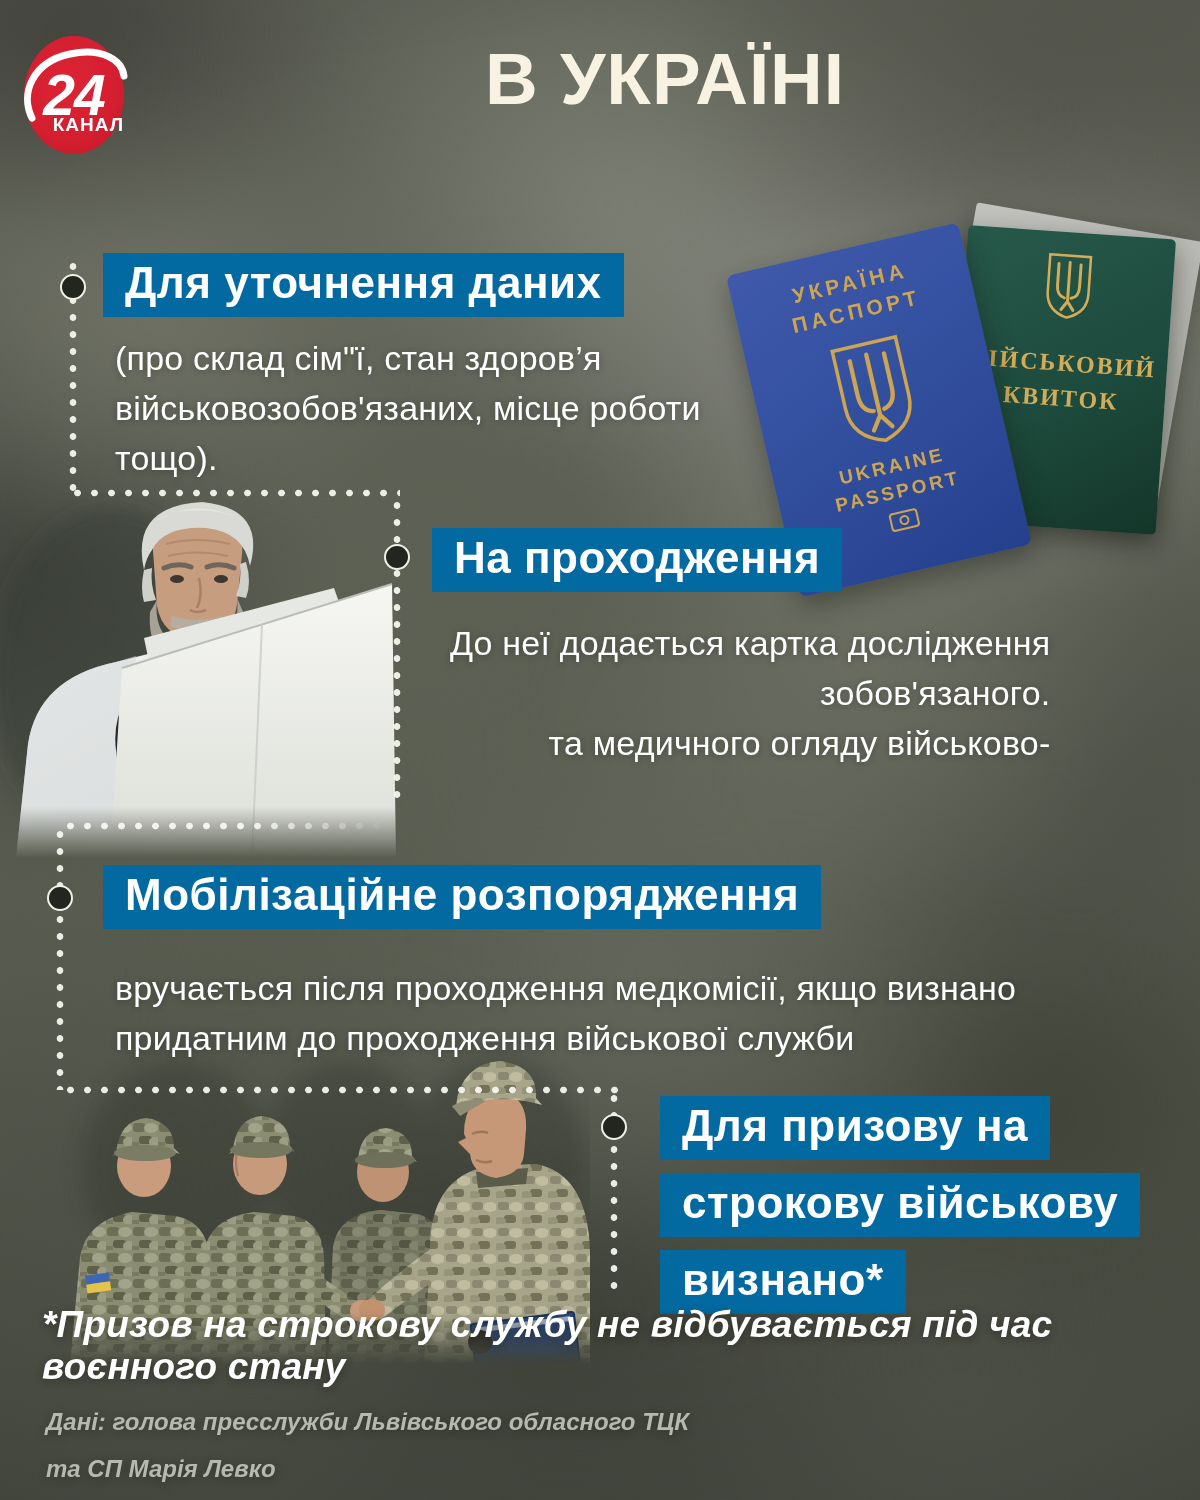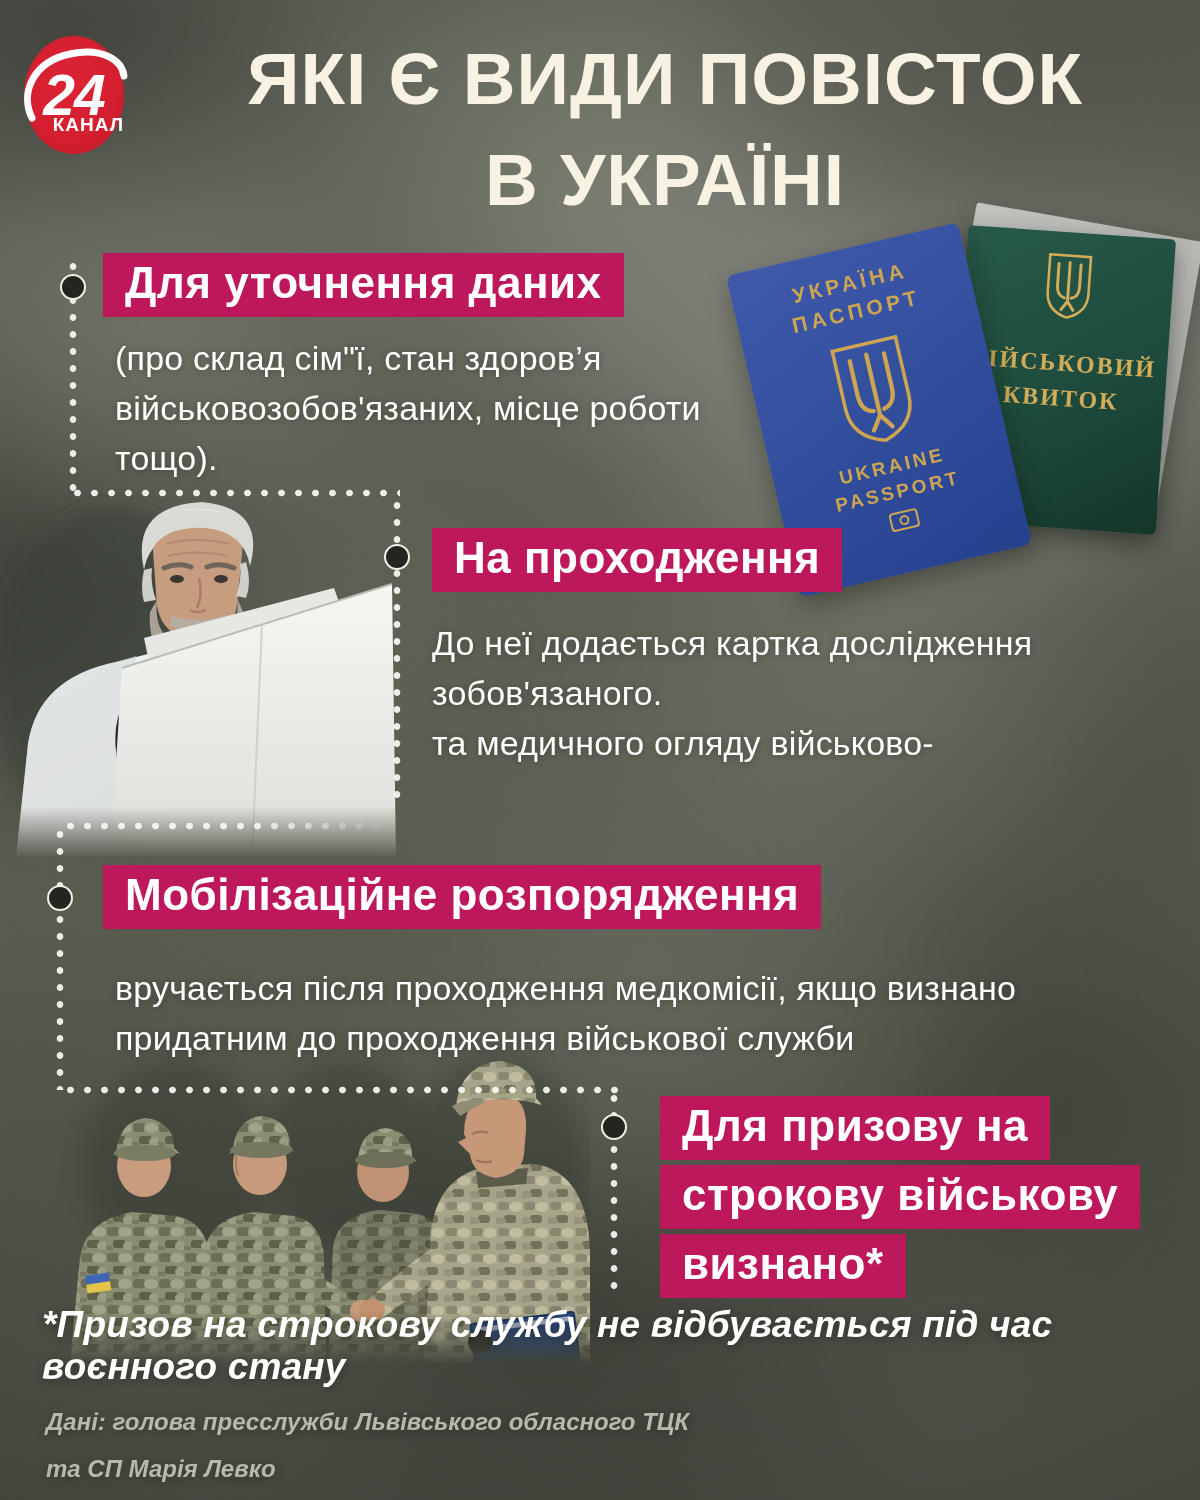--- a/index.html
+++ b/index.html
@@ -45,27 +45,27 @@
        background-size:8px 17px;background-repeat:repeat-y;background-position:center top;}
   .dlh{height:8px;background-image:radial-gradient(circle,rgba(249,249,243,.92) 3px,rgba(249,249,243,0) 3.7px);
        background-size:17px 8px;background-repeat:repeat-x;background-position:left center;}
   .dl-fade{-webkit-mask-image:linear-gradient(90deg,#000 55%,rgba(0,0,0,0) 96%);
            mask-image:linear-gradient(90deg,#000 55%,rgba(0,0,0,0) 96%);}
   .bigdot{position:absolute;width:26px;height:26px;border-radius:50%;z-index:6;
           background:#22261e;border:2px solid #f0f0e8;box-sizing:border-box;}
 
   
   .sec{position:absolute;z-index:7;}
-  .hl{display:block;width:max-content;background:#be185d;color:#fff;
+  .hl{display:block;width:max-content;background:#0369a1;color:#fff;
       font-size:44px;font-weight:800;line-height:48px;letter-spacing:.5px;
-      padding:6px 22px 10px 22px;margin:0 0 5px 0;}
+      padding:6px 22px 10px 22px;margin:0 0 13px 0;}
   .sbody{color:#fff;font-size:34px;font-weight:500;line-height:50px;letter-spacing:.2px;
          text-shadow:0 1px 6px rgba(20,22,16,.35);}
   #sec1{left:103px;top:253px;} #sec1 .sbody{margin:16px 0 0 12px;}
-  #sec2{left:432px;top:528px;} #sec2 .sbody{margin:26px 0 0 0;}
+  #sec2{left:432px;top:528px;} #sec2 .sbody{margin:26px 0 0 18px;text-align:right;}
   #sec3{left:103px;top:865px;} #sec3 .sbody{margin:34px 0 0 12px;}
   #sec4{left:660px;top:1096px;}
 
   
   .docs{position:absolute;left:740px;top:190px;width:460px;height:360px;z-index:3;}
   .sheet{position:absolute;left:210px;top:30px;width:230px;height:290px;
          background:linear-gradient(160deg,#c2c3bf,#a8a9a3 70%);transform:rotate(10deg);
          border-radius:4px;box-shadow:0 8px 22px rgba(20,22,16,.25);}
   .passport{position:absolute;left:20px;top:55px;width:238px;height:330px;transform:rotate(-13deg);
             background:linear-gradient(155deg,#4059ab 0%,#33509f 45%,#25408d 100%);
@@ -111,21 +111,20 @@
   <div class="logo">
     <div class="logo-oval"></div>
     <svg class="logo-swoosh" viewBox="0 0 112 126">
       <path d="M14,86 C2,62 14,30 52,22 C84,15 104,28 106,44" fill="none" stroke="#ffffff" stroke-width="7" stroke-linecap="round"></path>
     </svg>
     <div class="logo-num">24</div>
     <div class="logo-sub">КАНАЛ</div>
   </div>
 
   <div class="title">
-    <div>ЯКІ Є ВИДИ ПОВІСТОК</div>
     <div>В УКРАЇНІ</div>
   </div>
 
   <div class="docs">
     <div class="sheet"></div>
     <div class="milid">
       <svg class="pp-shield" width="52" height="68" viewBox="0 0 60 80" style="margin-top:20px;">
         <path d="M6,4 H54 V48 Q54,70 30,77 Q6,70 6,48 Z" fill="none" stroke="#d2ac58" stroke-width="3"></path>
         <path d="M30,12 V58 M17,14 V40 Q17,52 26,54 M43,14 V40 Q43,52 34,54 M30,58 L23,68 M30,58 L37,68" fill="none" stroke="#d2ac58" stroke-width="3.5" stroke-linecap="round"></path>
       </svg>

